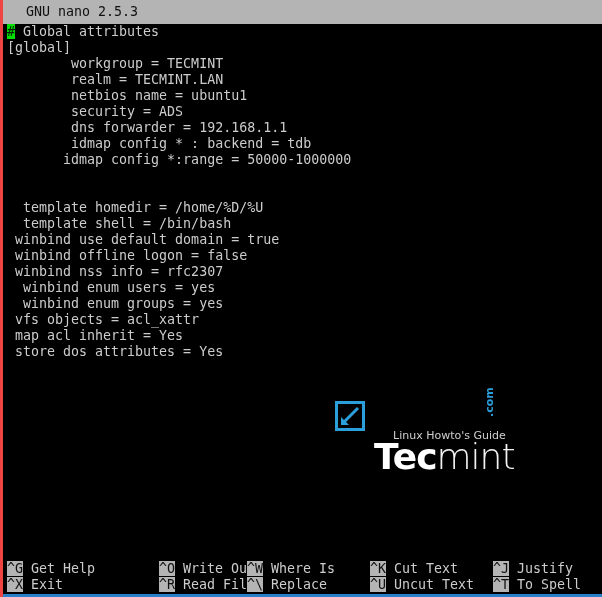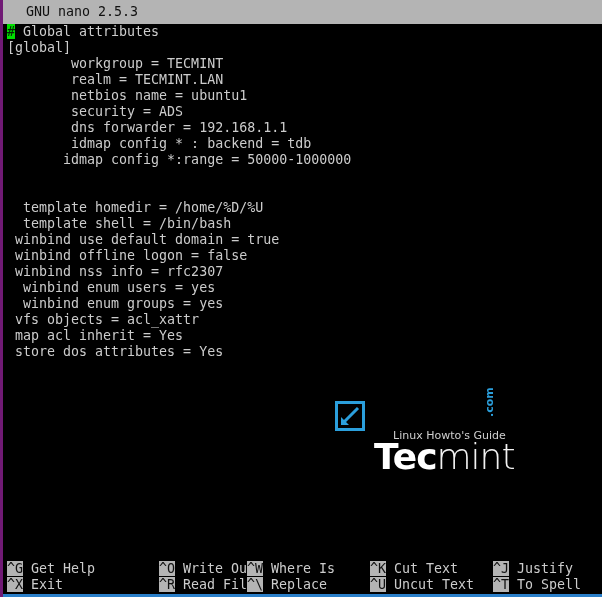--- a/index.html
+++ b/index.html
@@ -11,21 +11,21 @@
   body {
     font-family: "DejaVu Sans Mono", "Liberation Mono", monospace;
   }
   .terminal {
     position: relative;
     width: 602px;
     height: 597px;
     background: #000000;
     overflow: hidden;
     box-sizing: border-box;
-    border-left: 3px solid #701a75;
+    border-left: 3px solid #ef4444;
   }
 
   
   .titlebar {
     position: absolute;
     top: 0;
     left: 0;
     width: 602px;
     height: 24px;
     background: #b4b4b4;

